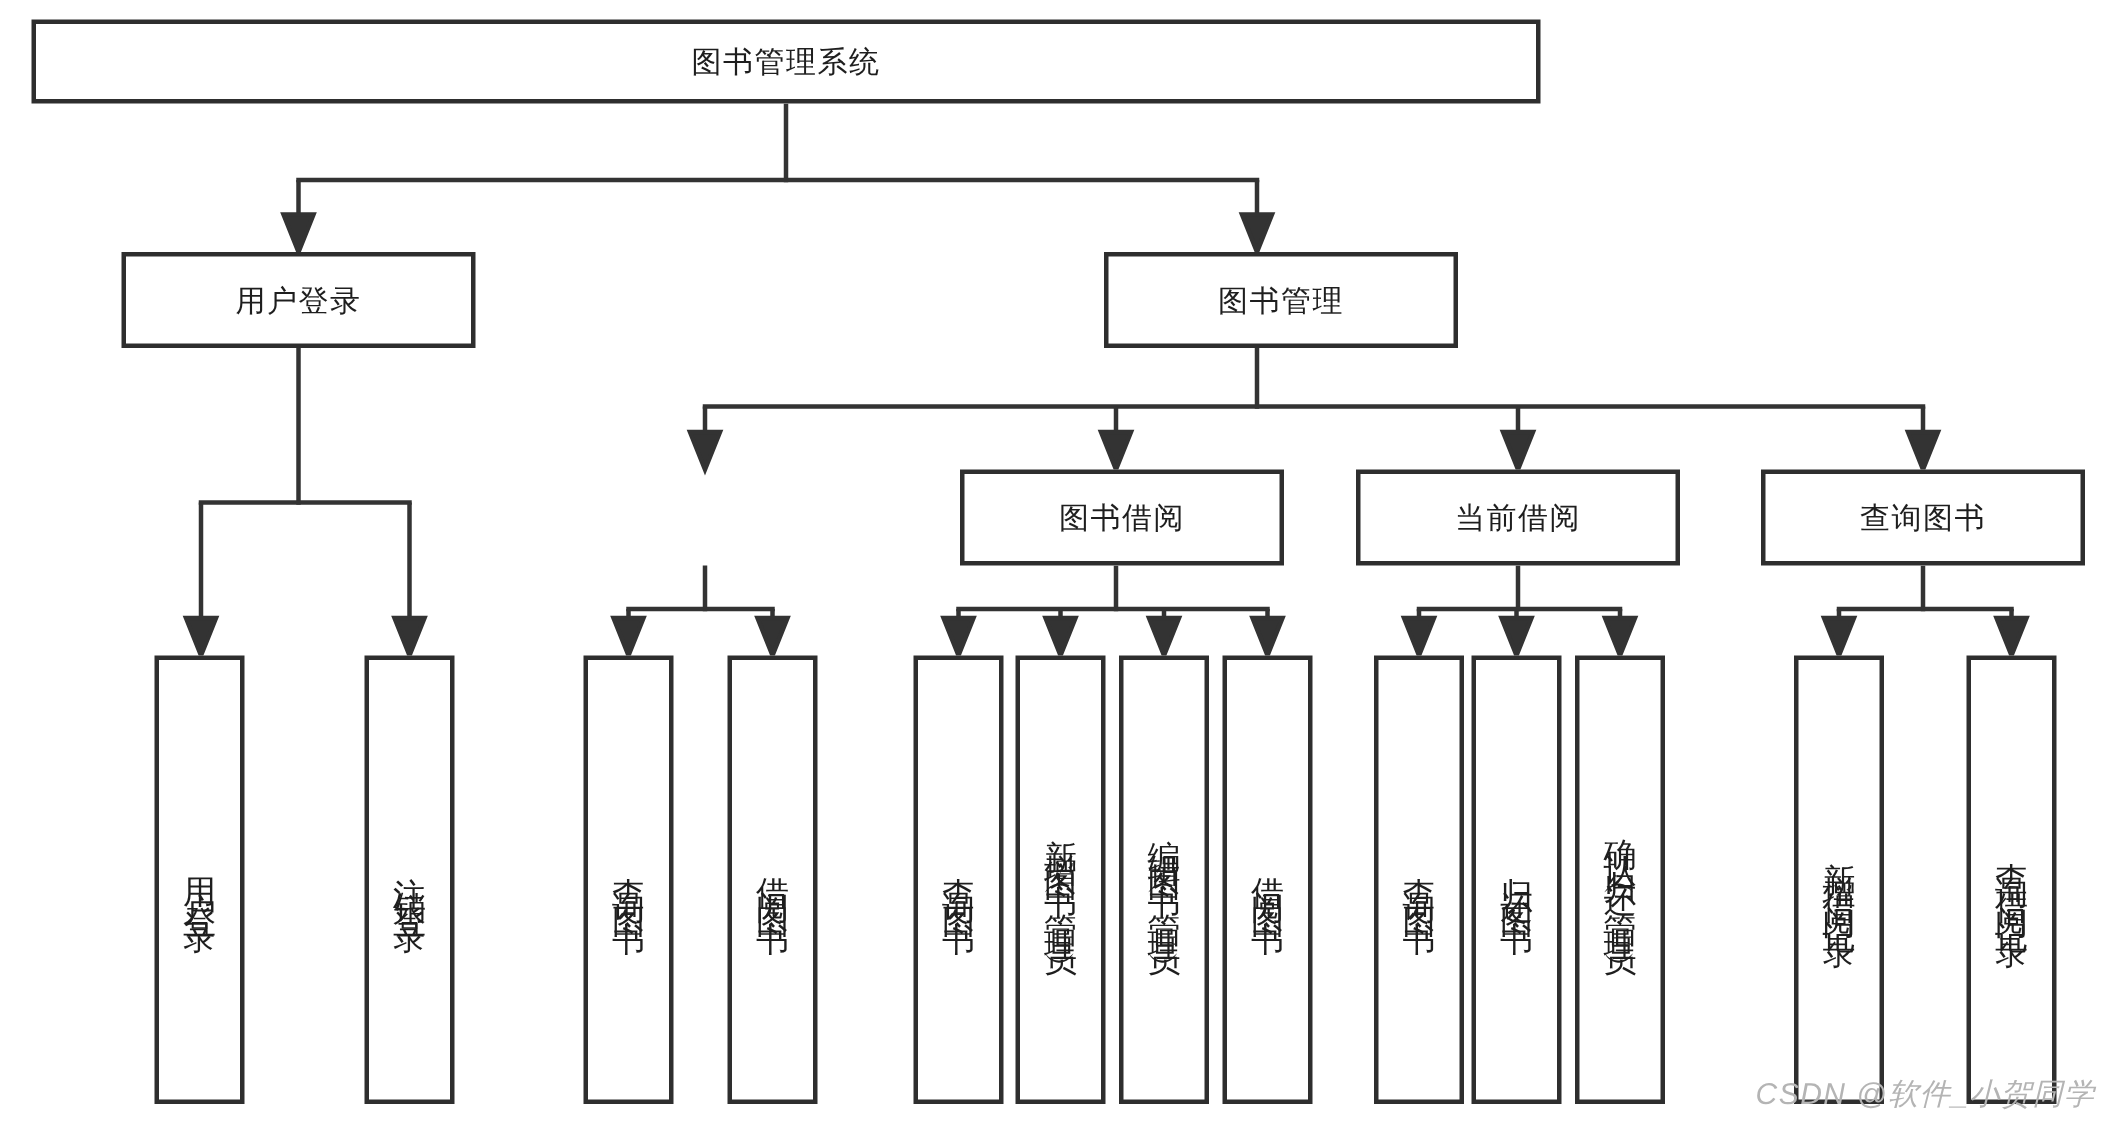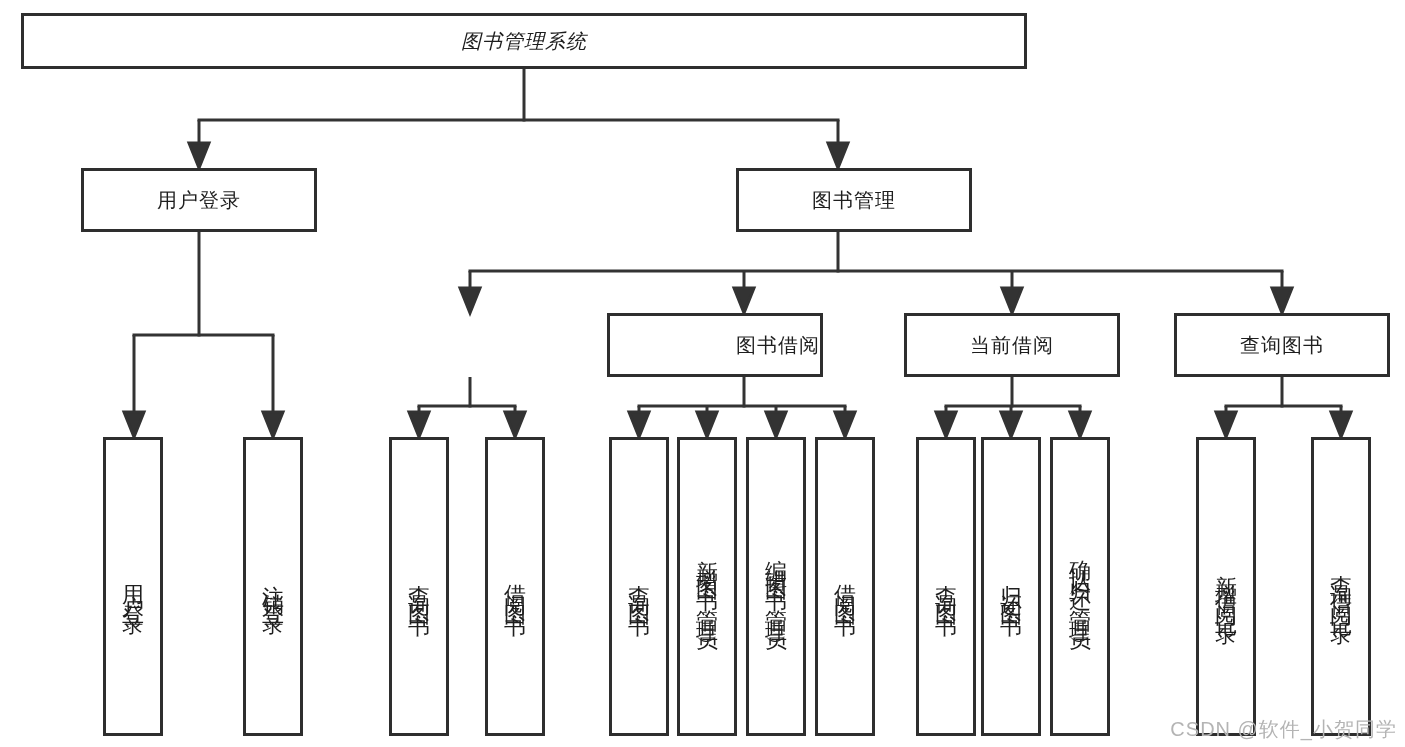--- a/index.html
+++ b/index.html
@@ -30,21 +30,21 @@
     justify-content: center;
     z-index: 2;
   }
 
   .h-node {
     font-size: 20px;
     letter-spacing: 1px;
     white-space: nowrap;
   }
 
-  .root-node  { left: 21px;  top: 13px;  width: 1006px; height: 56px; font-style: italic; }
+  .root-node  { left: 21px;  top: 13px;  width: 1006px; height: 56px; }
   .l2-node    { top: 168px;  height: 64px; width: 236px; }
   .l3-node    { top: 313px;  height: 64px; width: 216px; }
 
   .leaf {
     top: 437px;
     height: 299px;
     width: 60px;
   }
   .leaf .vtext {
     writing-mode: vertical-rl;
@@ -57,20 +57,21 @@
 
   .watermark {
     position: absolute;
     right: 8px;
     bottom: 4px;
     font-size: 20px;
     letter-spacing: 1px;
     color: #b4b4b4;
     z-index: 5;
     white-space: nowrap;
+    font-style: italic;
   }
 </style>
 </head>
 <body>
 
 <div class="canvas">
 
   <svg class="connectors" width="1405" height="747" viewBox="0 0 1405 747">
     <g stroke="#333333" stroke-width="3" fill="#333333">
 
@@ -139,21 +140,21 @@
     <span>图书管理系统</span>
   </div>
 
   <div class="node h-node l2-node" style="left:81px;">
     <span>用户登录</span>
   </div>
   <div class="node h-node l2-node" style="left:720px;margin-left:16px;">
     <span>图书管理</span>
   </div>
 
-  <div class="node h-node l3-node" style="left:607px;justify-content:flex-end;">
+  <div class="node h-node l3-node" style="left:640px;">
     <span>图书借阅</span>
   </div>
   <div class="node h-node l3-node" style="left:904px;text-align:right;">
     <span>当前借阅</span>
   </div>
   <div class="node h-node l3-node" style="left:1174px;">
     <span>查询图书</span>
   </div>
 
   <div class="node leaf" style="left:103px;">

